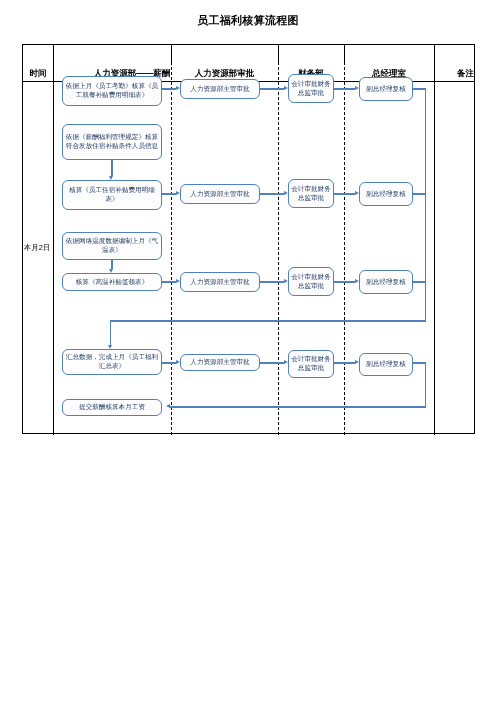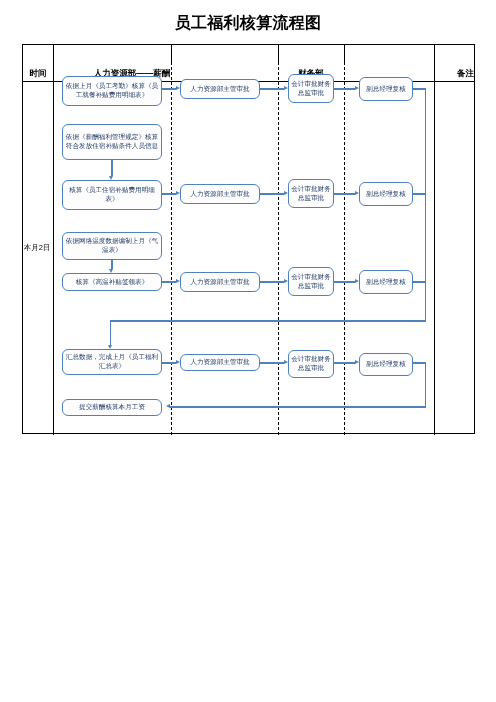--- a/index.html
+++ b/index.html
@@ -17,21 +17,21 @@
   }
 
   
   .chart-title {
     position: absolute;
     left: 0;
     top: 13px;
     width: 496px;
     text-align: center;
     font-family: "Liberation Sans", "DejaVu Sans", sans-serif;
-    font-size: 16px;
+    font-size: 11px;
     font-weight: bold;
     letter-spacing: 0.3px;
   }
 
   
   .table-frame {
     position: absolute;
     left: 22px;
     top: 44px;
     width: 453px;
@@ -150,21 +150,23 @@
 </head>
 <body>
 
 <div class="chart-title">员工福利核算流程图</div>
 
 <div class="table-frame">
 
   <div class="header-row">
     <div class="hcell" style="left:0; width:30px;">时间</div>
     <div class="hcell" style="left:30px; width:118px;padding-left:40px;">人力资源部——薪酬</div>
+    <div class="hcell" style="left:148px; width:107px;">人力资源部审批</div>
     <div class="hcell" style="left:255px; width:66px;">财务部</div>
+    <div class="hcell" style="left:321px; width:90px;">总经理室</div>
     <div class="hcell" style="left:411px; width:40px;text-align:right;">备注</div>
   </div>
 
   <div class="hsep" style="left:148px;"></div>
   <div class="hsep" style="left:255px;"></div>
   <div class="hsep" style="left:321px;"></div>
 
   <div class="vsolid" style="left:30px;"></div>
   <div class="vsolid" style="left:411px;"></div>
 

